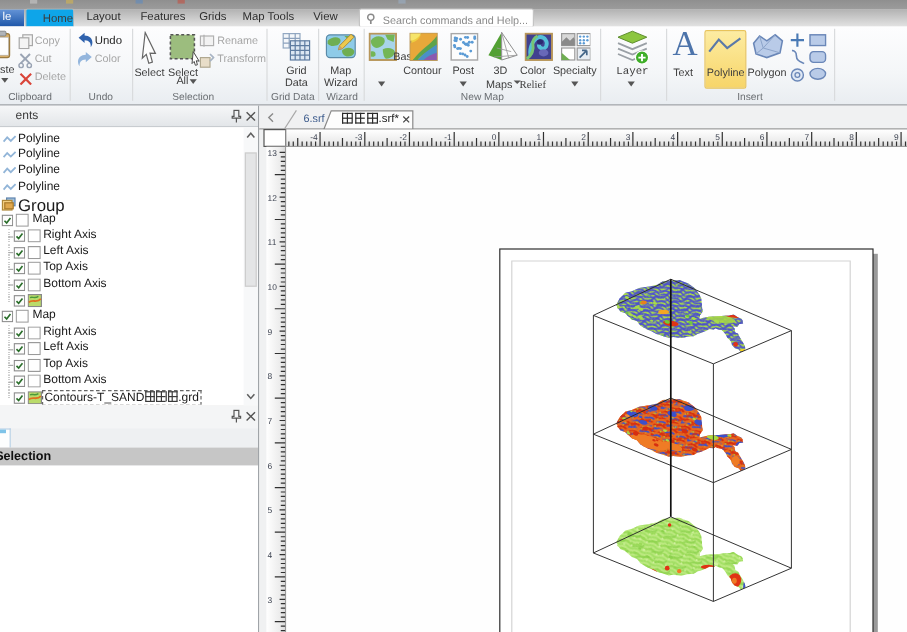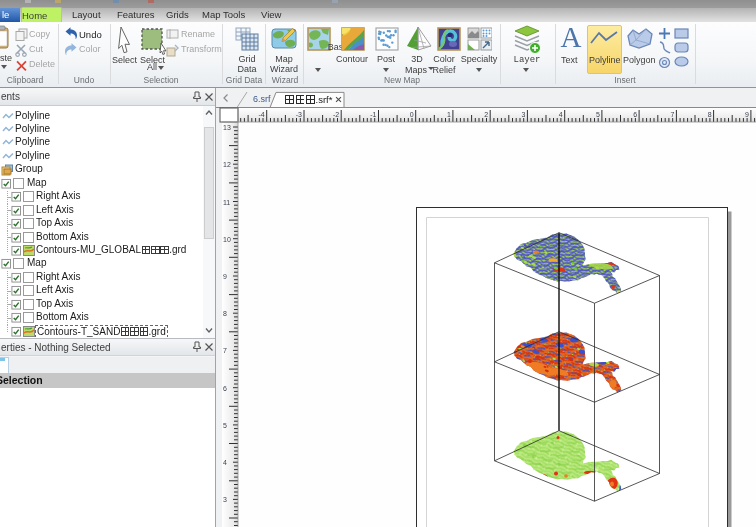--- a/index.html
+++ b/index.html
@@ -11,26 +11,33 @@
 </style></head><body>
 <div id="app">
 <div class="abs" style="left:0;top:0;width:756px;height:8px;background:linear-gradient(#8f8f8f,#9c9c9c);"></div>
 <div class="abs" style="left:25px;top:0;width:6px;height:3px;background:#cfcfcf;opacity:.55;"></div>
 <div class="abs" style="left:55px;top:0;width:6px;height:3px;background:#d8b84a;opacity:.55;"></div>
 <div class="abs" style="left:113px;top:0;width:6px;height:3px;background:#5b8ac2;opacity:.55;"></div>
 <div class="abs" style="left:148px;top:0;width:6px;height:3px;background:#c84a3a;opacity:.55;"></div>
 <div class="abs" style="left:332px;top:0;width:6px;height:3px;background:#9ab0c8;opacity:.55;"></div>
 <div class="abs" style="left:0;top:8px;width:756px;height:14px;background:linear-gradient(#b3b3b3,#e2e2e2);"></div>
 <div class="abs" style="left:0;top:8px;width:20px;height:14px;background:linear-gradient(#6393d6,#1f57a9);color:#fff;font-size:9.5px;line-height:14px;padding-left:2px;">le</div>
-<div class="abs" style="left:21px;top:7px;width:41px;height:15px;background:#bef264;border:1px solid #bbb;border-bottom:none;border-radius:2px 2px 0 0;color:#3c3c3c;font-size:9.5px;line-height:15px;text-align:left;">Home</div>
+<div class="abs" style="left:21px;top:7px;width:41px;height:15px;background:#0ea5e9;border:1px solid #bbb;border-bottom:none;border-radius:2px 2px 0 0;color:#3c3c3c;font-size:9.5px;line-height:15px;text-align:right;">Home</div>
 <div class="abs" style="left:72px;top:8px;height:14px;color:#2e2e2e;font-size:9.5px;line-height:14px;">Layout</div>
 <div class="abs" style="left:117px;top:8px;height:14px;color:#2e2e2e;font-size:9.5px;line-height:14px;">Features</div>
 <div class="abs" style="left:166px;top:8px;height:14px;color:#2e2e2e;font-size:9.5px;line-height:14px;">Grids</div>
 <div class="abs" style="left:202px;top:8px;height:14px;color:#2e2e2e;font-size:9.5px;line-height:14px;">Map Tools</div>
 <div class="abs" style="left:261px;top:8px;height:14px;color:#2e2e2e;font-size:9.5px;line-height:14px;">View</div>
+<div class="abs" style="left:299px;top:7px;width:146px;height:16px;background:#fff;border:1px solid #c4c4c4;border-radius:2px;color:#8a8a8a;font-size:9px;line-height:14px;">
+<svg class="abs" style="left:4px;top:2px" width="11" height="11" viewBox="0 0 11 11">
+        <circle cx="5" cy="4.4" r="2.6" fill="none" stroke="#8a8a8a" stroke-width="1.2"></circle>
+        <line x1="5" y1="7" x2="5" y2="10" stroke="#8a8a8a" stroke-width="1.4"></line>
+      </svg>
+<span style="position:absolute;left:19px;top:2px;">Search commands and Help...</span>
+    </div>
 <div class="abs" style="left:0;top:22px;width:756px;height:66px;background:linear-gradient(#fdfdfe 0%,#f4f6f8 60%,#e9edf1 100%);border-bottom:1px solid #8f9499;"></div>
 <div class="sep" style="left:58px;"></div>
 <div class="sep" style="left:110px;"></div>
 <div class="sep" style="left:222px;"></div>
 <div class="sep" style="left:265px;"></div>
 <div class="sep" style="left:303px;"></div>
 <div class="sep" style="left:500px;"></div>
 <div class="sep" style="left:555px;"></div>
 <div class="sep" style="left:695px;"></div>
 <div class="lbl" style="left:25px;top:75px;transform:translateX(-50%);">Clipboard</div>
@@ -176,21 +183,21 @@
 <div class="btxt" style="left:416px;top:65px;transform:translateX(-50%);">Maps</div>
 <div class="abs" style="left:428px;top:67px;width:0;height:0;border-left:3px solid transparent;border-right:3px solid transparent;border-top:3.5px solid #555;"></div>
 <svg class="abs" style="left:437px;top:27px" width="24" height="24" viewBox="0 0 24 24">
 <rect x="1" y="1" width="22" height="22" fill="#41418f" stroke="#b8965a" stroke-width="1.6"></rect>
 <path d="M5 19 C4 13 7 6 12 4 C17 3 20 8 18 12 C16 15 12 13 12 10" fill="none" stroke="#55c0d8" stroke-width="3.2"></path>
 <path d="M2 22 C6 19 8 14 7 9 C7 6 9 4 11 3" fill="none" stroke="#78c474" stroke-width="2.4"></path>
 <ellipse cx="16" cy="17" rx="4" ry="3" fill="#6868b8"></ellipse>
 <ellipse cx="13" cy="8" rx="2.5" ry="2" fill="#2a2a70"></ellipse>
     </svg>
 <div class="btxt" style="left:444px;top:54px;transform:translateX(-50%);">Color</div>
-<div class="btxt" style="left:444px;top:65px;transform:translateX(-50%);">Relief</div>
+<div class="btxt" style="left:444px;top:65px;transform:translateX(-50%);font-family:Liberation Serif, serif;">Relief</div>
 <svg class="abs" style="left:467px;top:27px" width="25" height="25" viewBox="0 0 25 25">
 <rect x="1" y="1" width="11" height="10" fill="#d8d8d8" stroke="#999"></rect>
 <path d="M1 8 L5 4 L8 7 L11 4 L12 6 L12 11 L1 11 Z" fill="#8a8a8a"></path>
 <rect x="14" y="1" width="11" height="10" fill="#fff" stroke="#999"></rect>
 <g fill="#5b9bd5">
         <circle cx="16.5" cy="3.5" r="1"></circle>
         <circle cx="19.5" cy="3.5" r="1"></circle>
         <circle cx="22.5" cy="3.5" r="1"></circle>
         <circle cx="16.5" cy="6.5" r="1"></circle>
         <circle cx="19.5" cy="6.5" r="1"></circle>
@@ -239,21 +246,21 @@
     </svg>
 <svg class="abs" style="left:674px;top:28px" width="15" height="11" viewBox="0 0 15 11">
 <rect x="1" y="1" width="13" height="9" fill="#b9cbe8" stroke="#6a87b8" stroke-width="1.2"></rect>
     </svg>
 <svg class="abs" style="left:674px;top:42px" width="15" height="11" viewBox="0 0 15 11">
 <rect x="1" y="1" width="13" height="9" rx="3" fill="#b9cbe8" stroke="#6a87b8" stroke-width="1.2"></rect>
     </svg>
 <svg class="abs" style="left:674px;top:56px" width="15" height="11" viewBox="0 0 15 11">
 <ellipse cx="7.5" cy="5.5" rx="6.5" ry="4.5" fill="#b9cbe8" stroke="#6a87b8" stroke-width="1.2"></ellipse>
     </svg>
-<div class="abs" style="left:0;top:88px;width:216px;height:18px;background:linear-gradient(#f6f7f8,#e3e6e9);border-bottom:1px solid #c8ccd0;color:#3c3c3c;font-size:10px;line-height:18px;padding-left:1px;">ents</div>
+<div class="abs" style="left:0;top:88px;width:216px;height:18px;background:linear-gradient(#f6f7f8,#e3e6e9);border-bottom:1px solid #c8ccd0;color:#3c3c3c;font-size:10px;line-height:18px;padding-left:13px;">ents</div>
 <svg class="abs" style="left:191px;top:91px" width="12" height="12" viewBox="0 0 12 12">
 <path d="M4 1 L8 1 L8 6 L9.5 6 L9.5 7.5 L2.5 7.5 L2.5 6 L4 6 Z M6 7.5 L6 11" fill="none" stroke="#555" stroke-width="1"></path>
     </svg>
 <svg class="abs" style="left:203px;top:91px" width="12" height="12" viewBox="0 0 12 12">
 <path d="M2.5 2.5 L9.5 9.5 M9.5 2.5 L2.5 9.5" stroke="#555" stroke-width="1.2"></path>
     </svg>
 <div class="abs" style="left:0;top:106px;width:216px;height:232px;background:#fff;"></div>
 <div class="abs" style="left:0;top:106px;width:203px;height:231px;overflow:hidden;position:absolute;">
 <svg class="abs" style="left:2px;top:4.5px" width="12" height="11" viewBox="0 0 12 11">
         <path d="M1 7 L4 3.5 L7 6.5 L11 2.5" fill="none" stroke="#92b5d8" stroke-width="1.5"></path>
@@ -269,21 +276,21 @@
 <div class="abs" style="left:15px;top:30.4px;font-size:10px;color:#1a1a1a;white-space:nowrap;">Polyline</div>
 <svg class="abs" style="left:2px;top:44.849999999999994px" width="12" height="11" viewBox="0 0 12 11">
         <path d="M1 7 L4 3.5 L7 6.5 L11 2.5" fill="none" stroke="#92b5d8" stroke-width="1.5"></path>
       </svg>
 <div class="abs" style="left:15px;top:43.8px;font-size:10px;color:#1a1a1a;white-space:nowrap;">Polyline</div>
 <svg class="abs" style="left:1px;top:58.30000000000001px" width="13" height="12" viewBox="0 0 13 12">
         <rect x="4.5" y="1" width="7" height="6.5" fill="#9ec0e0" stroke="#5f84ad"></rect>
         <rect x="1" y="3" width="8" height="8" fill="#f2cd80" stroke="#b08838"></rect>
         <rect x="3" y="5" width="7" height="5" fill="#e0a84e" stroke="#a87828"></rect>
       </svg>
-<div class="abs" style="left:15px;top:57.3px;font-size:10px;color:#1a1a1a;white-space:nowrap;">Group</div>
+<div class="abs" style="left:15px;top:57.3px;font-size:14px;color:#1a1a1a;white-space:nowrap;">Group</div>
 <svg class="abs" style="left:1px;top:71.75px" width="10" height="11" viewBox="0 0 11 12">
         <rect x="1" y="1.5" width="9.5" height="9.5" fill="#fdfdfd" stroke="#8a8a8a"></rect>
         <path d="M3 6.5 L5 8.5 L8.5 4" fill="none" stroke="#2a6e2a" stroke-width="1.5"></path>
       </svg>
 <svg class="abs" style="left:13px;top:71.75px" width="11" height="11" viewBox="0 0 11 11">
         <rect x=".5" y=".5" width="10" height="10" fill="#fff" stroke="#9a9a9a"></rect>
       </svg>
 <div class="abs" style="left:27px;top:70.8px;font-size:10px;color:#1a1a1a;white-space:nowrap;">Map</div>
 <div class="abs" style="left:7px;top:84.7px;width:1px;height:13px;background:repeating-linear-gradient(#aaa 0,#aaa 1px,transparent 1px,transparent 2px);"></div>
 <div class="abs" style="left:7px;top:90.7px;width:4px;height:1px;background:#aaa;"></div>
@@ -328,21 +335,20 @@
 <div class="abs" style="left:7px;top:138.5px;width:1px;height:8px;background:repeating-linear-gradient(#aaa 0,#aaa 1px,transparent 1px,transparent 2px);"></div>
 <svg class="abs" style="left:11px;top:139.0px" width="10" height="11" viewBox="0 0 11 12">
         <rect x="1" y="1.5" width="9.5" height="9.5" fill="#fdfdfd" stroke="#8a8a8a"></rect>
         <path d="M3 6.5 L5 8.5 L8.5 4" fill="none" stroke="#2a6e2a" stroke-width="1.5"></path>
       </svg>
 <svg class="abs" style="left:23px;top:139.0px" width="12" height="11" viewBox="0 0 12 11">
         <rect x=".5" y=".5" width="11" height="10" fill="#badb6a" stroke="#888"></rect>
         <path d="M1 7 C4 4 8 8 11 4" stroke="#e07020" stroke-width="1.5" fill="none"></path>
         <path d="M2 3 C4 2 6 4 9 2" stroke="#4a9a3a" stroke-width="1.2" fill="none"></path>
       </svg>
-<div class="abs" style="left:35px;top:138.0px;font-size:10px;color:#1a1a1a;white-space:nowrap;padding:0 1px;">Contours-MU_GLOBAL<span class="cjk"></span><span class="cjk"></span><span class="cjk"></span>.grd</div>
 <svg class="abs" style="left:1px;top:152.45px" width="10" height="11" viewBox="0 0 11 12">
         <rect x="1" y="1.5" width="9.5" height="9.5" fill="#fdfdfd" stroke="#8a8a8a"></rect>
         <path d="M3 6.5 L5 8.5 L8.5 4" fill="none" stroke="#2a6e2a" stroke-width="1.5"></path>
       </svg>
 <svg class="abs" style="left:13px;top:152.45px" width="11" height="11" viewBox="0 0 11 11">
         <rect x=".5" y=".5" width="10" height="10" fill="#fff" stroke="#9a9a9a"></rect>
       </svg>
 <div class="abs" style="left:27px;top:151.4px;font-size:10px;color:#1a1a1a;white-space:nowrap;">Map</div>
 <div class="abs" style="left:7px;top:165.4px;width:1px;height:13px;background:repeating-linear-gradient(#aaa 0,#aaa 1px,transparent 1px,transparent 2px);"></div>
 <div class="abs" style="left:7px;top:171.4px;width:4px;height:1px;background:#aaa;"></div>
@@ -398,21 +404,20 @@
 </div>
 <div class="abs" style="left:203px;top:106px;width:12px;height:232px;background:#f7f8f9;"></div>
 <svg class="abs" style="left:204px;top:108px" width="10" height="10" viewBox="0 0 10 10">
       <path d="M2 6.5 L5 3 L8 6.5" fill="none" stroke="#606060" stroke-width="1.3"></path>
     </svg>
 <svg class="abs" style="left:204px;top:325px" width="10" height="10" viewBox="0 0 10 10">
       <path d="M2 3.5 L5 7 L8 3.5" fill="none" stroke="#606060" stroke-width="1.3"></path>
     </svg>
 <div class="abs" style="left:204px;top:127px;width:10px;height:112px;background:#e4e5e6;border:1px solid #cdcdcd;"></div>
 <div class="abs" style="left:0;top:338px;width:216px;height:189px;background:#f4f5f6;"></div>
-<div class="abs" style="left:0;top:338px;width:216px;height:18px;background:linear-gradient(#f6f7f8,#e3e6e9);border-top:1px solid #b8bcc0;border-bottom:1px solid #d0d4d8;color:#3c3c3c;font-size:10px;line-height:18px;padding-left:1px;">erties - Nothing Selected</div>
 <svg class="abs" style="left:191px;top:341px" width="12" height="12" viewBox="0 0 12 12">
 <path d="M4 1 L8 1 L8 6 L9.5 6 L9.5 7.5 L2.5 7.5 L2.5 6 L4 6 Z M6 7.5 L6 11" fill="none" stroke="#555" stroke-width="1"></path>
     </svg>
 <svg class="abs" style="left:203px;top:341px" width="12" height="12" viewBox="0 0 12 12">
 <path d="M2.5 2.5 L9.5 9.5 M9.5 2.5 L2.5 9.5" stroke="#555" stroke-width="1.2"></path>
     </svg>
 <div class="abs" style="left:0;top:357px;width:216px;height:16px;background:#eef0f2;"></div>
 <div class="abs" style="left:0;top:357px;width:9px;height:16px;background:#fdfefe;border:1px solid #b8d0e4;border-left:none;border-bottom:none;"></div>
 <div class="abs" style="left:0;top:358px;width:5px;height:3px;background:#7ec3e8;"></div>
 <div class="abs" style="left:0;top:373px;width:216px;height:15px;background:#c6c6c6;overflow:hidden;">

